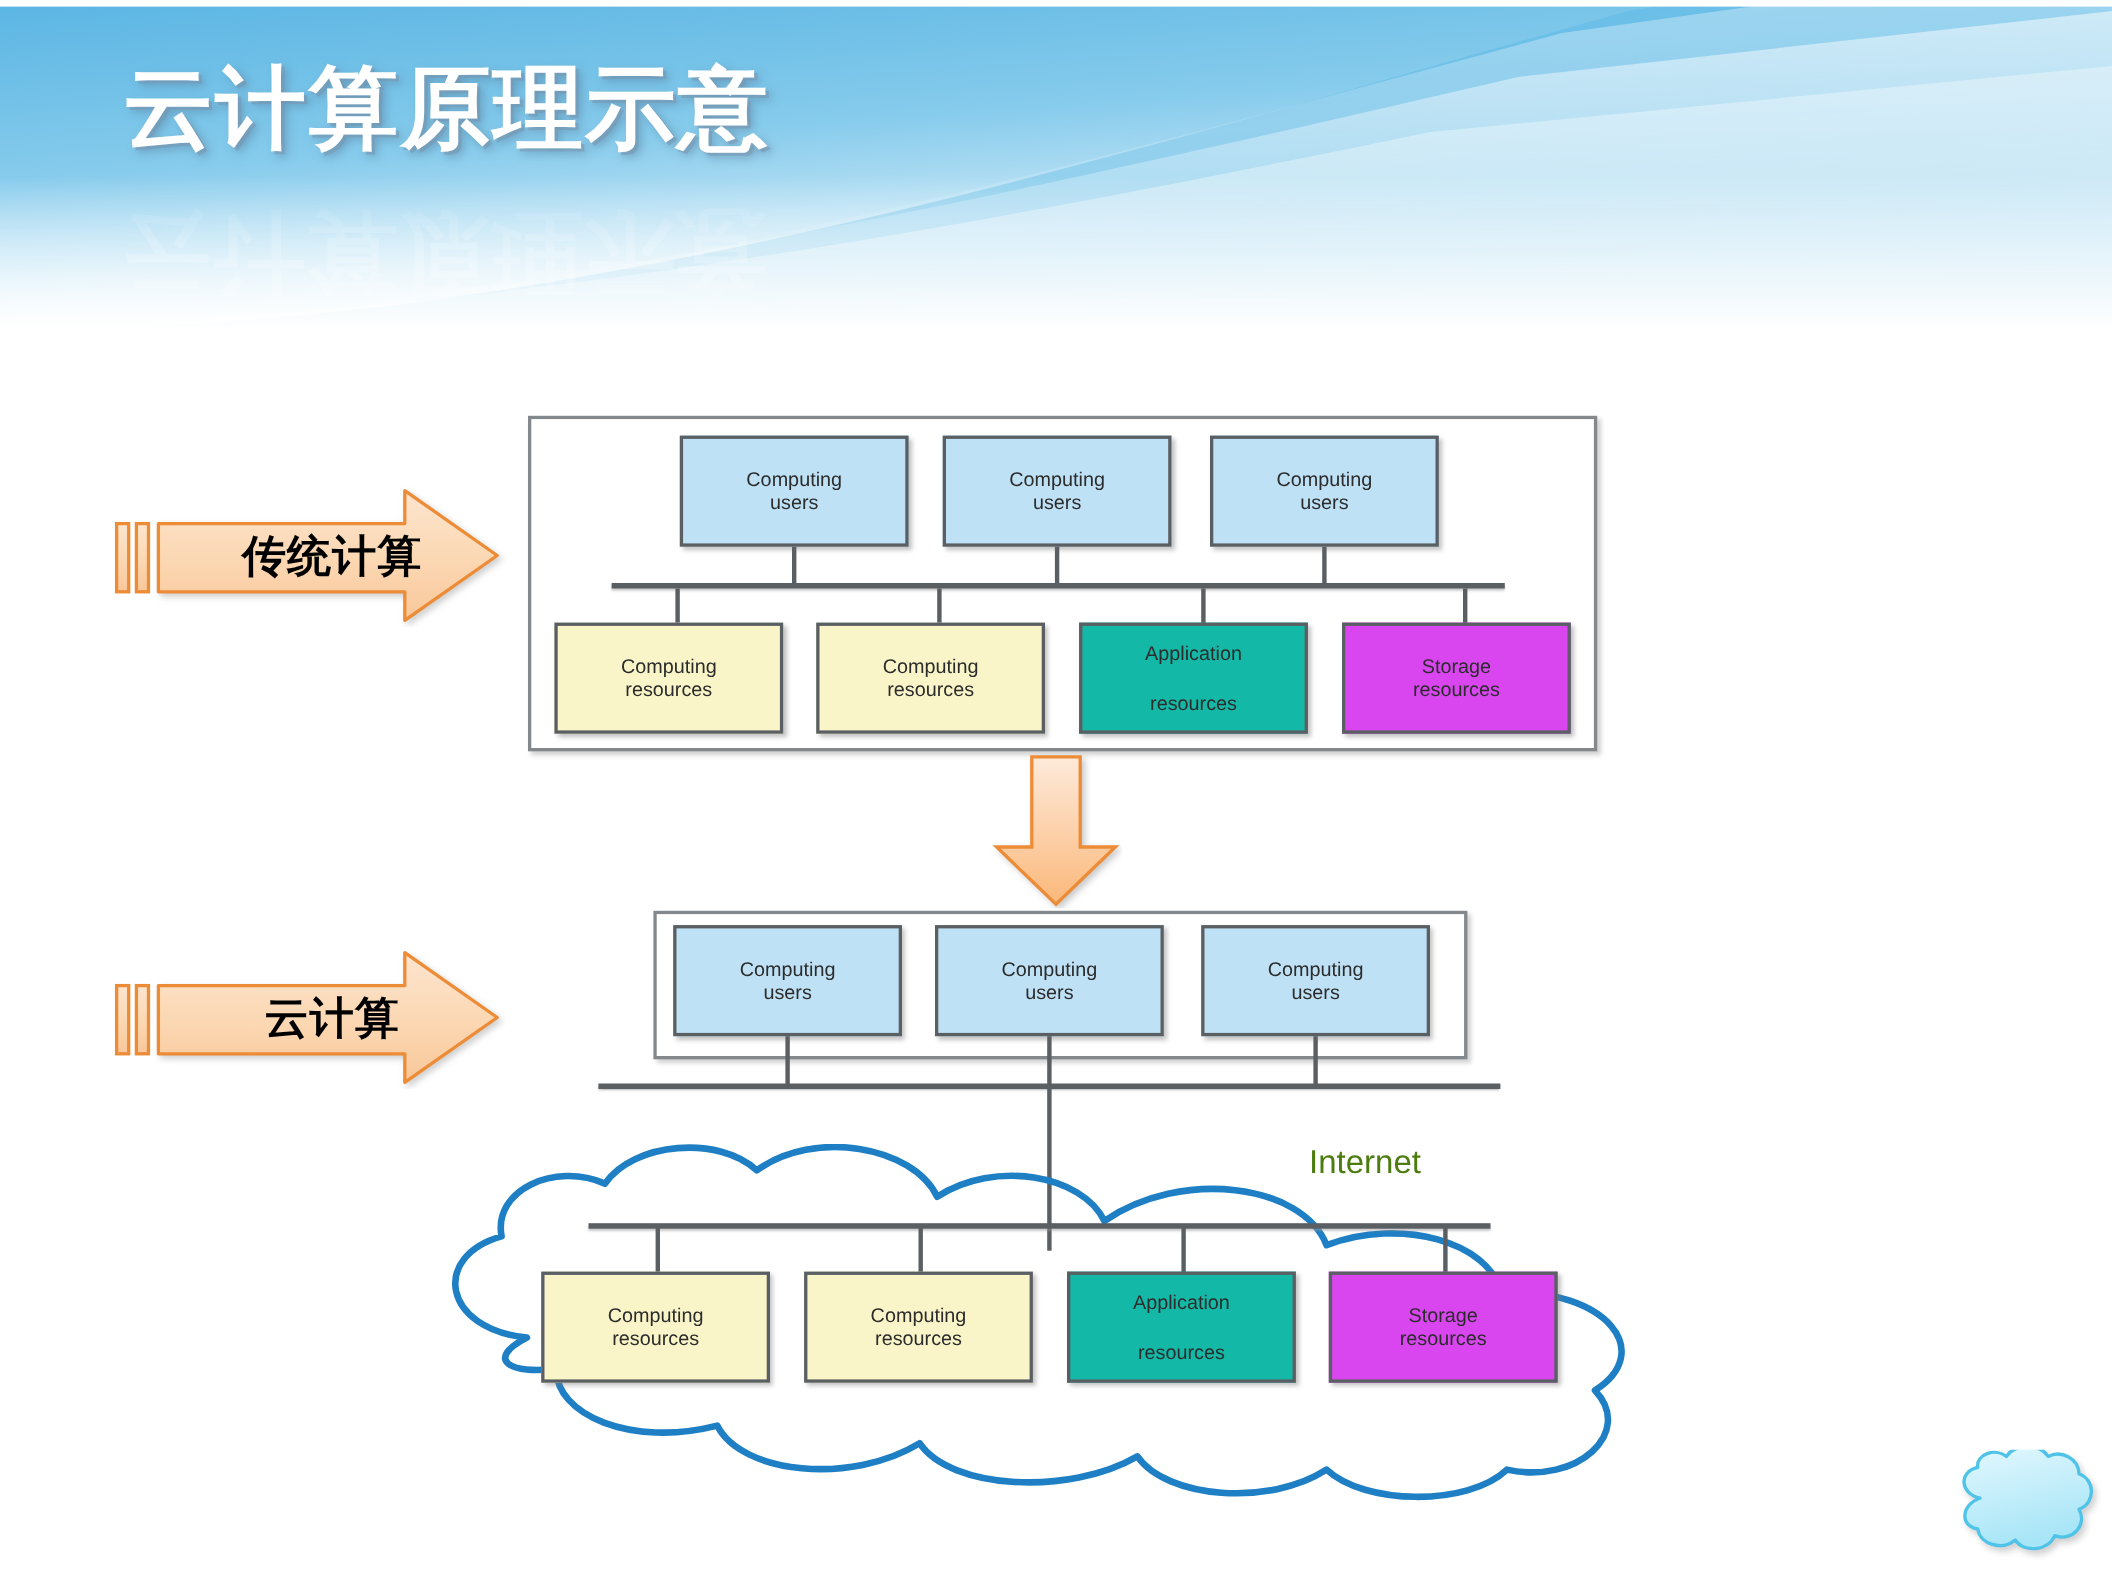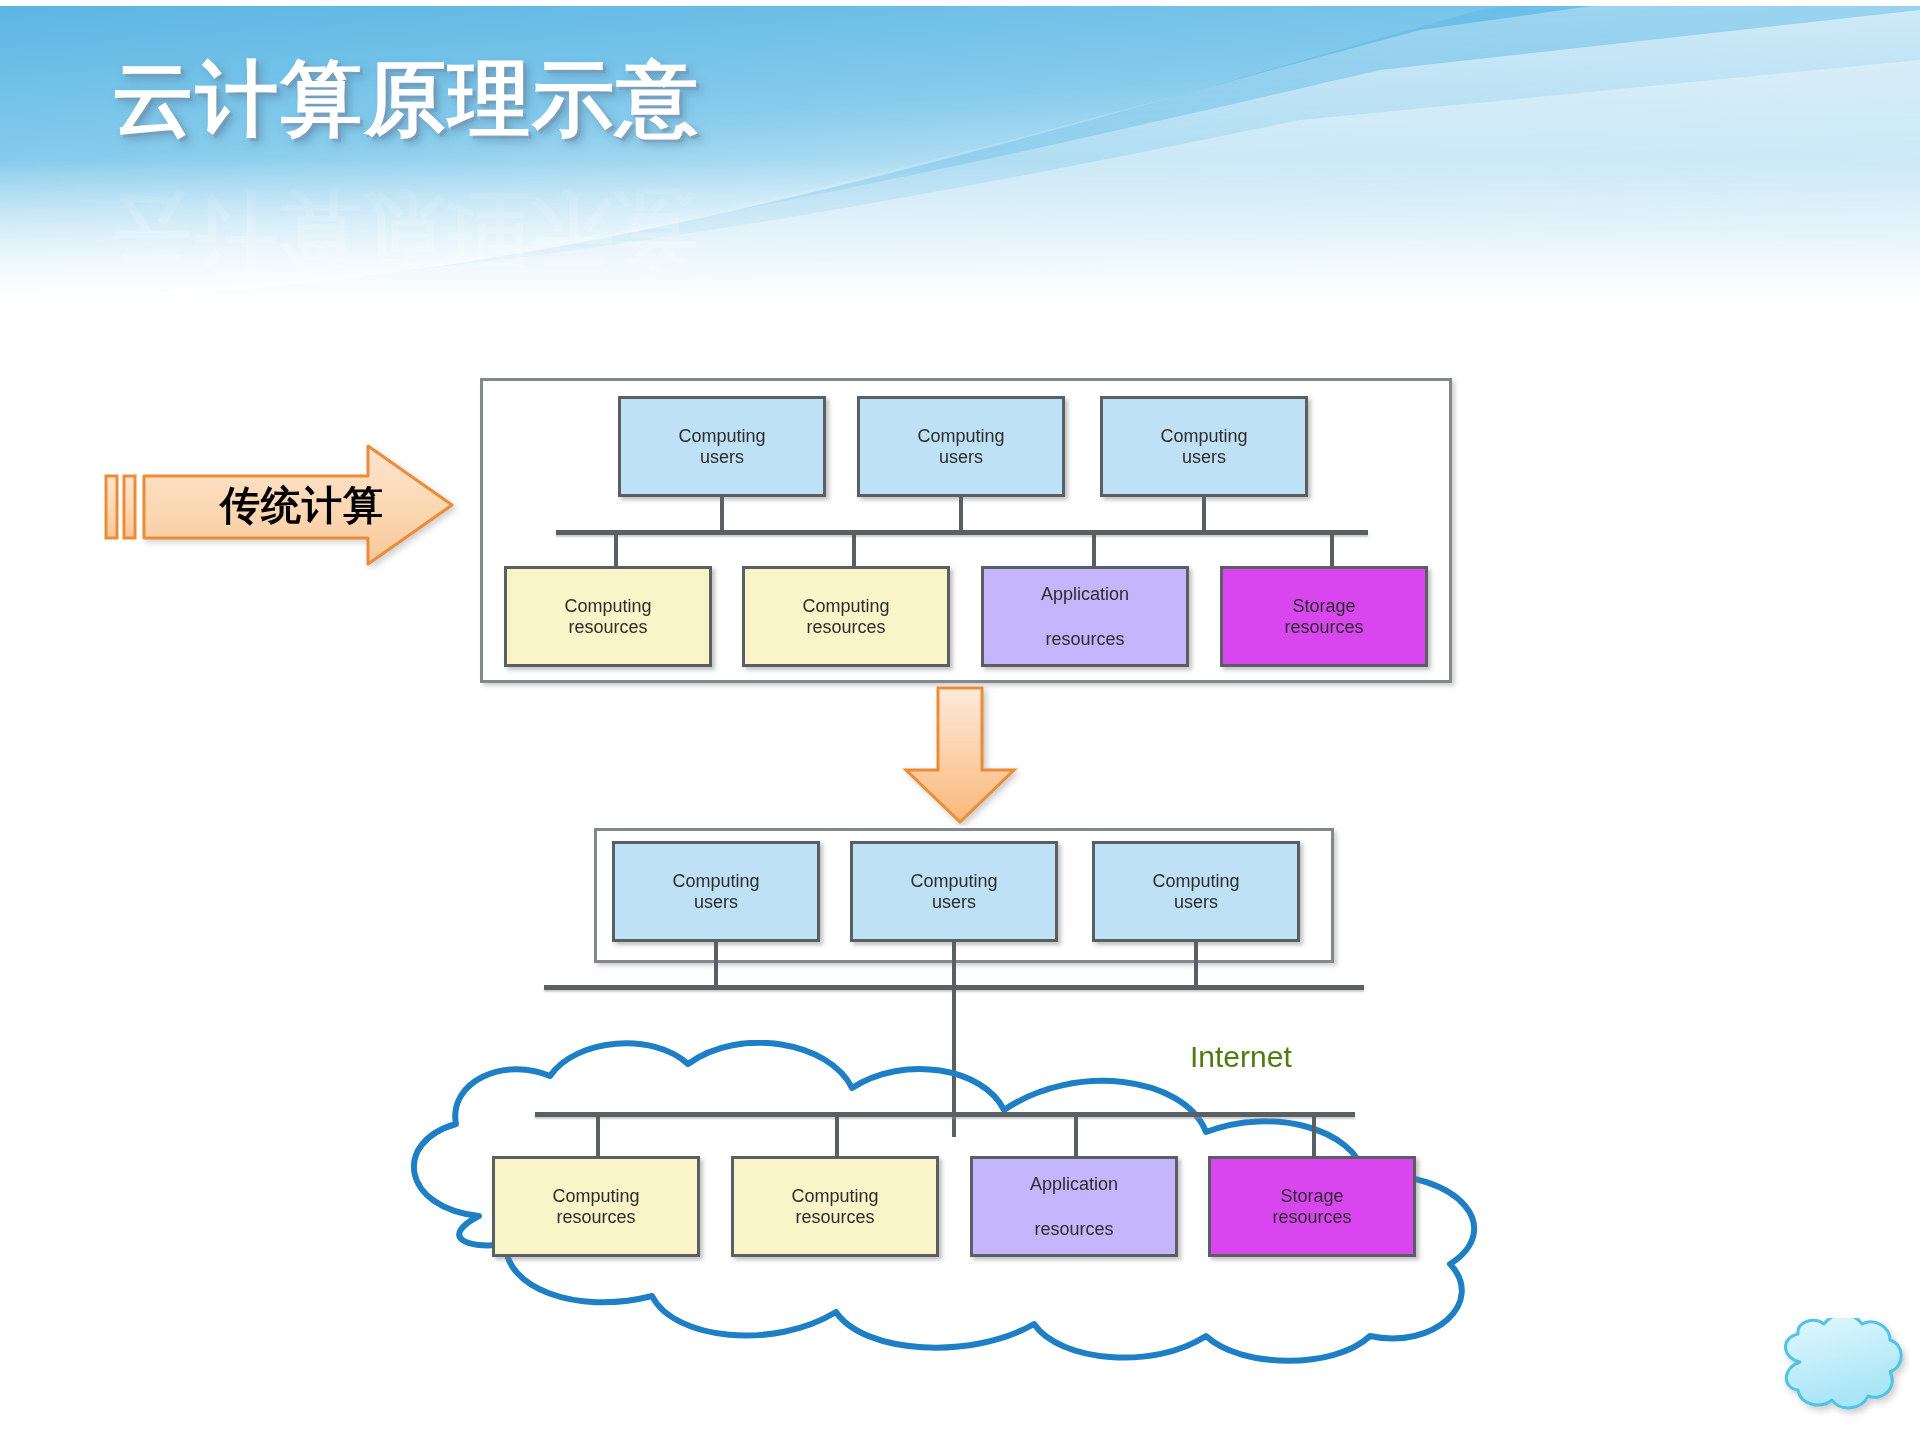--- a/index.html
+++ b/index.html
@@ -48,21 +48,21 @@
     display:flex;flex-direction:column;
     align-items:center;justify-content:center;
     font-size:18px;color:#2c2c2c;line-height:1.12;
     text-align:center;
     box-shadow:3px 3px 4px rgba(120,120,120,.45);
     font-family:"Liberation Sans","DejaVu Sans",sans-serif;
   }
   .node span{display:block;}
   .node.user{background:#bfe1f5;}
   .node.compute{background:#faf5c8;}
-  .node.app{background:#c4b5fd;gap:24px;}
+  .node.app{background:#14b8a6;gap:24px;}
   .node.storage{background:#d946ef;}
 
   
   .frame{
     position:absolute;border:3px solid #83888c;box-sizing:border-box;
     background:transparent;
     box-shadow:3px 3px 4px rgba(140,140,140,.4);
   }
 
   
@@ -258,20 +258,35 @@
           <stop offset="100%" stop-color="#f9c79a"></stop>
         </linearGradient>
       </defs>
       <rect x="6" y="36" width="11" height="62" fill="url(#arrGrad1)" stroke="#ed8c37" stroke-width="3"></rect>
       <rect x="24" y="36" width="11" height="62" fill="url(#arrGrad1)" stroke="#ed8c37" stroke-width="3"></rect>
       <path d="M44,36 L268,36 L268,6 L352,65 L268,124 L268,98 L44,98 Z" fill="url(#arrGrad1)" stroke="#ed8c37" stroke-width="3" stroke-linejoin="round" style="filter:drop-shadow(3px 3px 3px rgba(160,160,160,.5))"></path>
     </svg>
     <div class="lbl">传统计算</div>
   </div>
 
+  <div class="bannerArrow" style="left:100px;top:860px;width:360px;height:130px;">
+    <svg width="360" height="130" viewBox="0 0 360 130">
+      <defs>
+        <linearGradient id="arrGrad2" x1="0" y1="0" x2="0" y2="1">
+          <stop offset="0%" stop-color="#fde5cf"></stop>
+          <stop offset="55%" stop-color="#fbd7b2"></stop>
+          <stop offset="100%" stop-color="#f9c79a"></stop>
+        </linearGradient>
+      </defs>
+      <rect x="6" y="36" width="11" height="62" fill="url(#arrGrad2)" stroke="#ed8c37" stroke-width="3"></rect>
+      <rect x="24" y="36" width="11" height="62" fill="url(#arrGrad2)" stroke="#ed8c37" stroke-width="3"></rect>
+      <path d="M44,36 L268,36 L268,6 L352,65 L268,124 L268,98 L44,98 Z" fill="url(#arrGrad2)" stroke="#ed8c37" stroke-width="3" stroke-linejoin="round" style="filter:drop-shadow(3px 3px 3px rgba(160,160,160,.5))"></path>
+    </svg>
+    <div class="lbl">云计算</div>
+  </div>
 
   <svg style="position:absolute;left:1770px;top:1318px;" width="140" height="118" viewBox="0 0 140 118">
     <defs>
       <linearGradient id="decoCloud" x1="0" y1="0" x2="0.3" y2="1">
         <stop offset="0%" stop-color="#e3f8fe"></stop>
         <stop offset="100%" stop-color="#a7e5f7"></stop>
       </linearGradient>
     </defs>
     <path d="M30,44 C12,40 10,20 28,16 C26,4 44,-2 54,6 C62,-6 84,-6 92,6
              C104,0 120,8 120,22 C134,26 136,48 120,54

